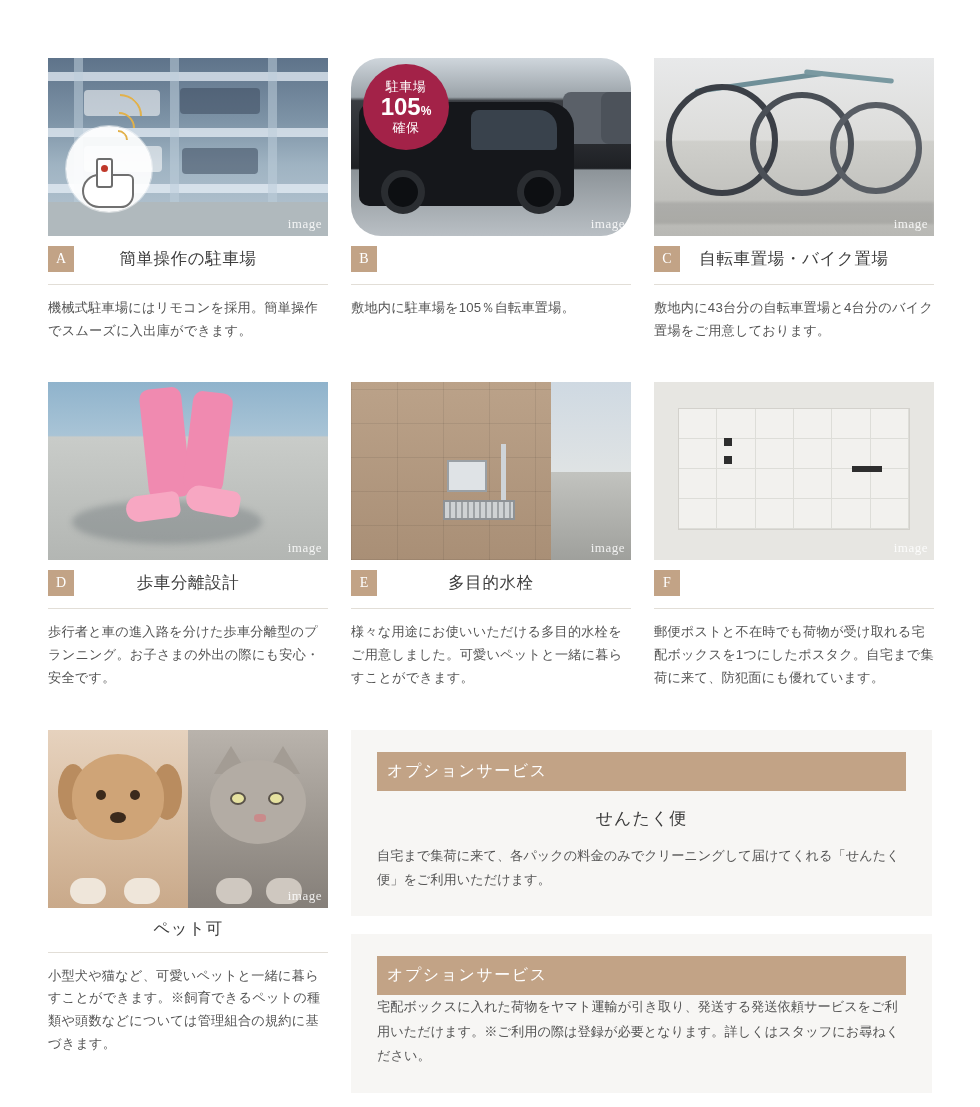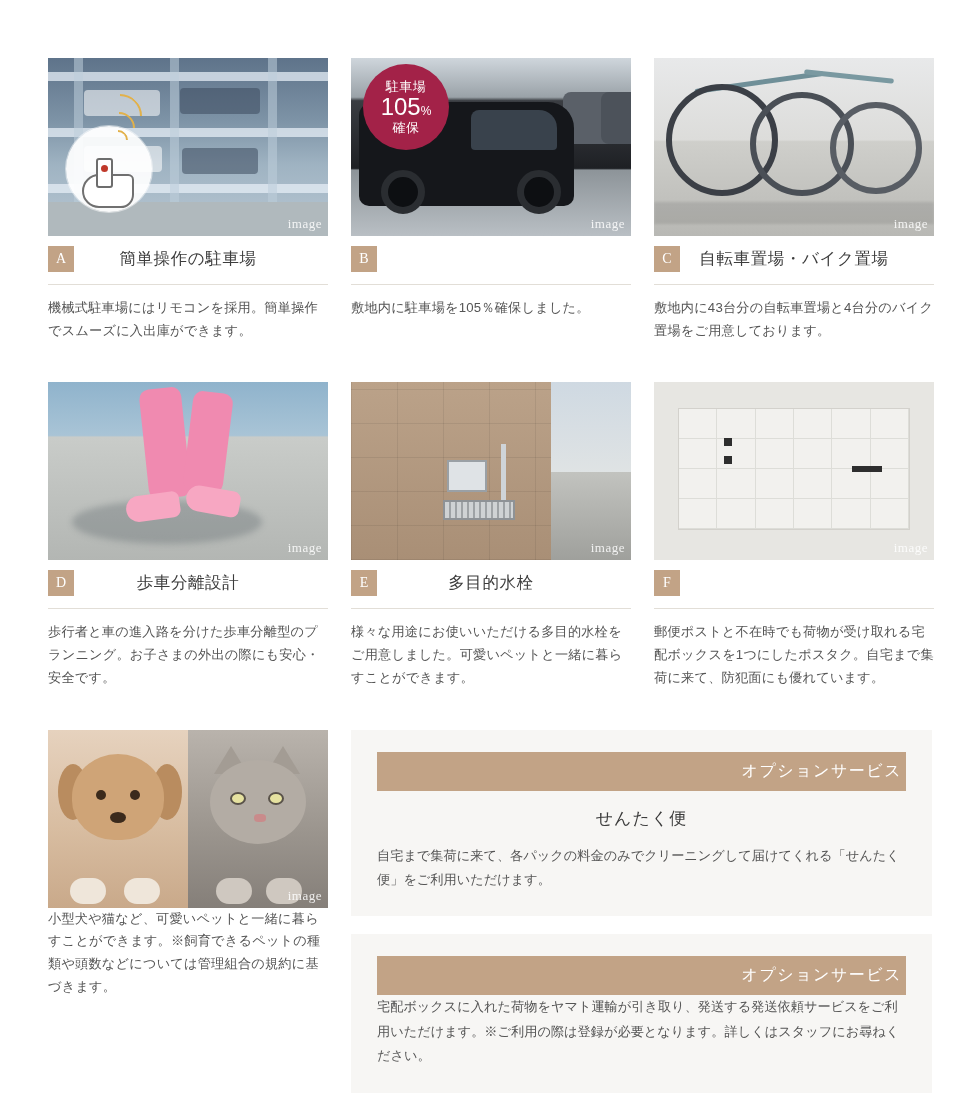--- a/index.html
+++ b/index.html
@@ -85,21 +85,21 @@
   .ph-a .w2 { left: 55px; bottom: 92px; width: 32px; height: 32px; }
   .ph-a .w3 { left: 50px; bottom: 98px; width: 44px; height: 44px; }
   .ph-a .hand {
     position: absolute; left: 34px; bottom: 28px;
     width: 52px; height: 34px;
     background: #ffffff; border: 2px solid #707070;
     border-radius: 18px 6px 14px 18px;
   }
 
   
-  .ph-b { background: linear-gradient(180deg,#cfd6dc 0%, #9aa2a8 22%, #3a3d42 24%, #1e2024 62%, #8d9499 63%, #b9bfc4 100%); }
+  .ph-b { background: linear-gradient(180deg,#cfd6dc 0%, #9aa2a8 22%, #3a3d42 24%, #1e2024 62%, #8d9499 63%, #b9bfc4 100%); border-radius: 30px; }
   .ph-b .carbody {
     position: absolute; left: 8px; top: 44px; width: 215px; height: 104px;
     background: #15171b; border-radius: 14px 26px 10px 10px;
   }
   .ph-b .windshield {
     position: absolute; left: 120px; top: 52px; width: 86px; height: 40px;
     background: #39424c; border-radius: 8px 18px 4px 4px;
   }
   .ph-b .wheel {
     position: absolute; width: 44px; height: 44px; border-radius: 50%;
@@ -113,21 +113,21 @@
   }
   .ph-b .badge {
     position: absolute; left: 12px; top: 6px;
     width: 86px; height: 86px; border-radius: 50%;
     background: #a32248; color: #fff;
     display: flex; flex-direction: column; align-items: center; justify-content: center;
     line-height: 1.05;
     font-family: "Liberation Sans", sans-serif;
   }
   .ph-b .badge .b-top { font-size: 13px; letter-spacing: 0.5px; }
-  .ph-b .badge .b-mid { font-size: 24px; font-weight: normal; margin: 1px 0; }
+  .ph-b .badge .b-mid { font-size: 24px; font-weight: bold; margin: 1px 0; }
   .ph-b .badge .b-mid small { font-size: 12px; }
   .ph-b .badge .b-bot { font-size: 13px; letter-spacing: 0.5px; }
 
   
   .ph-c { background: linear-gradient(180deg,#e8e9ea 0%, #dcdcda 46%, #cfcfcb 47%, #b8b8b4 100%); }
   .ph-c .tire {
     position: absolute; border-radius: 50%;
     border: 6px solid #3b3f46;
   }
   .ph-c .t1 { left: 12px; top: 26px; width: 112px; height: 112px; }
@@ -317,24 +317,24 @@
   }
   .optionPanel {
     width: 581px;
     background: #f7f6f4;
     padding: 22px 26px 24px 26px;
   }
   .optionPanel + .optionPanel { margin-top: 18px; }
   .optionBar {
     background: #c2a386;
     color: #ffffff;
-    text-align: right;
+    text-align: left;
     font-size: 16px;
     letter-spacing: 1.5px;
-    padding: 9px 4px;
+    padding: 9px 10px;
   }
   .optionName {
     text-align: center;
     font-size: 17px;
     color: #3c3c3c;
     letter-spacing: 1px;
     margin: 16px 0 14px 0;
   }
   .optionBody {
     font-size: 13.2px;
@@ -390,21 +390,21 @@
           <div class="badge">
             <span class="b-top">駐車場</span>
             <span class="b-mid"><span>105</span><small>%</small></span>
             <span class="b-bot">確保</span>
           </div>
           <span class="imagemark">image</span>
         </div>
         <div class="captionRow">
           <div class="letter">B</div>
         </div>
-        <div class="body">敷地内に駐車場を105％確保しました。</div>
+        <div class="body">敷地内に駐車場を105％自転車置場。</div>
       </div>
 
       <div class="card">
         <div class="photo ph-c">
           <div class="frame f1"></div>
           <div class="frame f2"></div>
           <div class="tire t1"></div>
           <div class="tire t2"></div>
           <div class="tire t3"></div>
           <div class="shadow"></div>
@@ -512,20 +512,21 @@
             <div class="catEar catEarR"></div>
             <div class="catHead"></div>
             <div class="catEye catEyeL"></div>
             <div class="catEye catEyeR"></div>
             <div class="catNose"></div>
             <div class="paw" style="left:28px; background:#cfc8c0;"></div>
             <div class="paw" style="left:78px; background:#cfc8c0;"></div>
           </div>
           <span class="imagemark">image</span>
         </div>
+        <div class="petCaption">ペット可</div>
         <div class="body">小型犬や猫など、可愛いペットと一緒に暮らすことができます。※飼育できるペットの種類や頭数などについては管理組合の規約に基づきます。</div>
       </div>
 
       <div class="rightStack">
         <div class="optionPanel">
           <div class="optionBar">オプションサービス</div>
           <div class="optionName">せんたく便</div>
           <div class="optionBody">自宅まで集荷に来て、各パックの料金のみでクリーニングして届けてくれる「せんたく便」をご利用いただけます。</div>
         </div>
         <div class="optionPanel">

